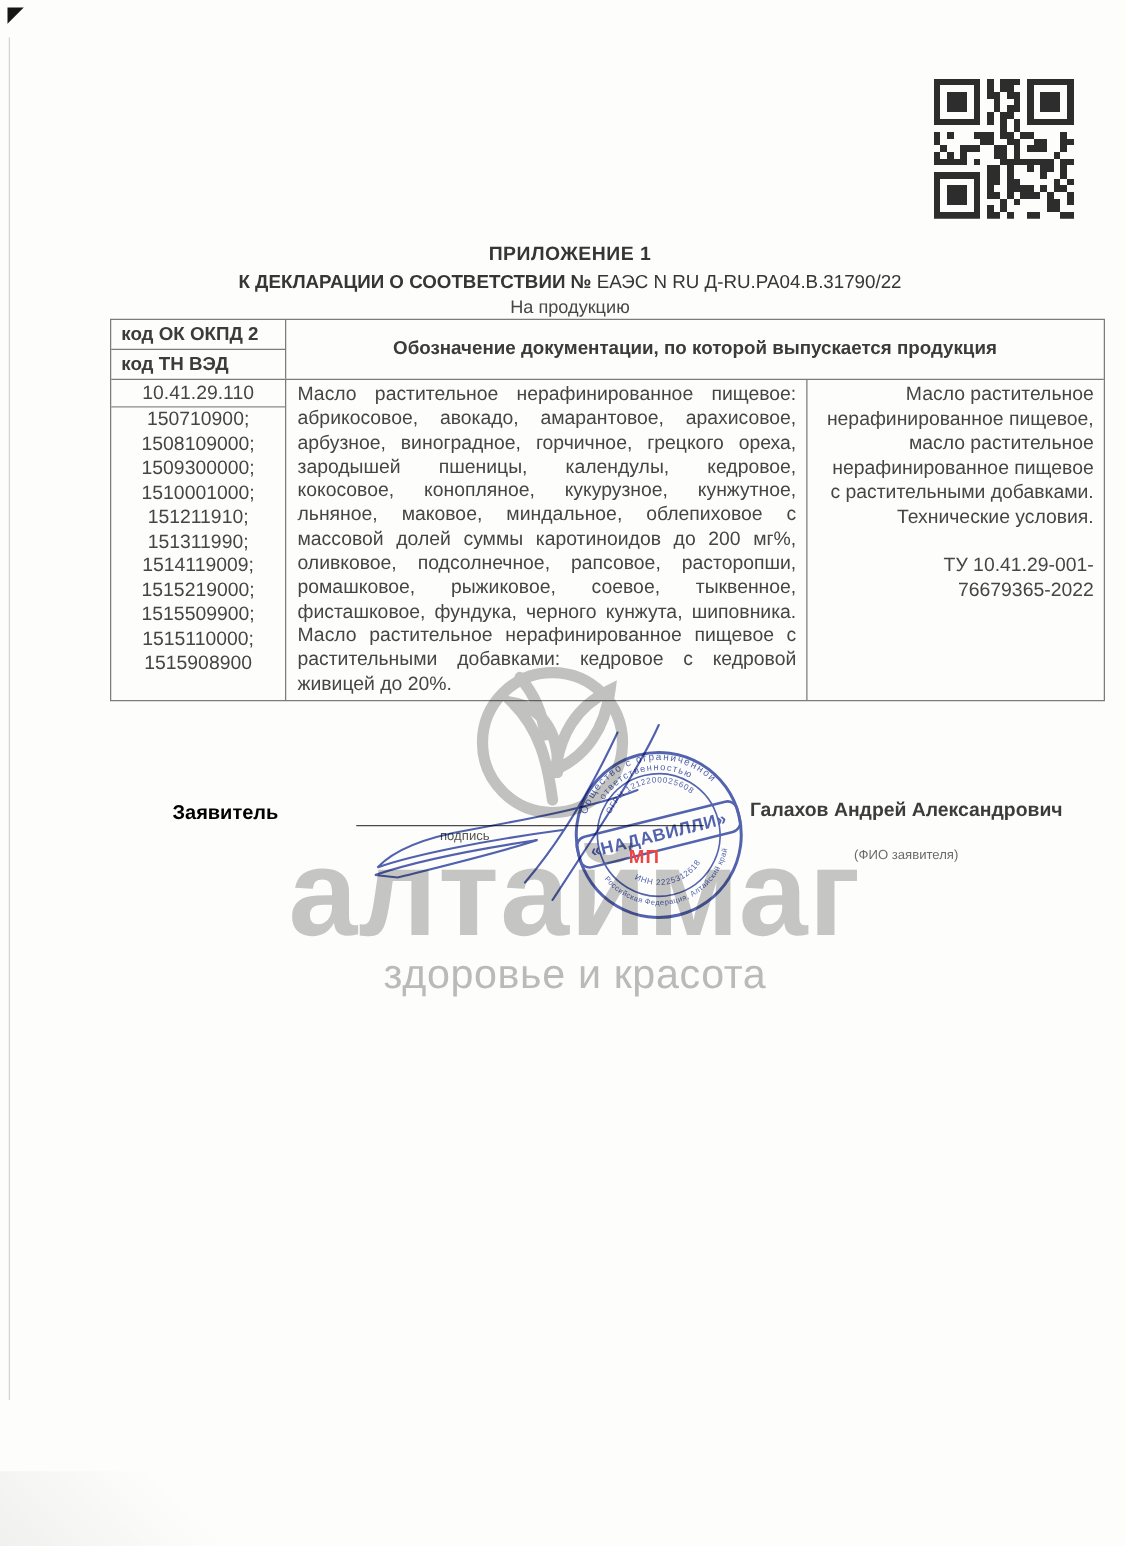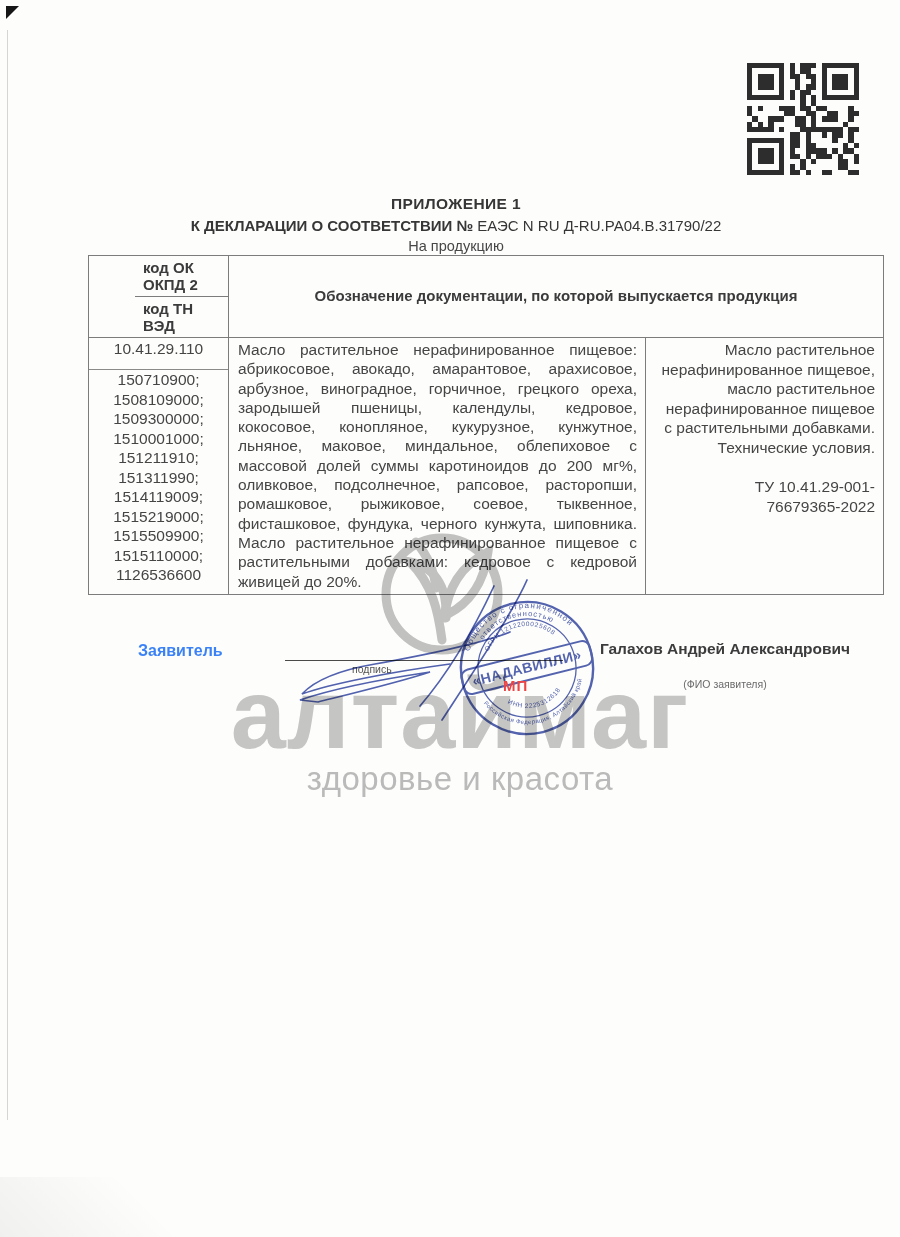--- a/index.html
+++ b/index.html
@@ -27,34 +27,34 @@
 
   
   .doc-table{position:absolute;left:88px;top:255px;width:796px;
     border:1px solid #7c7c7c;box-sizing:border-box;font-size:15.5px;color:#454545;}
   .t-row{display:flex;}
   .t-c1{width:140px;flex:0 0 140px;border-right:1px solid #7c7c7c;box-sizing:border-box;}
   .t-c2{width:417px;flex:0 0 417px;border-right:1px solid #7c7c7c;box-sizing:border-box;}
   .t-c3{flex:1;box-sizing:border-box;}
   .t-head{border-bottom:1px solid #7c7c7c;font-weight:bold;color:#3b3b3b;}
   .t-head .t-c1{padding:0;}
-  .h1a,.h1b{padding:3px 6px 3px 8px;font-size:15px;margin-left:46px;}
+  .h1a,.h1b{padding:3px 6px 3px 8px;font-size:15px;}
   .h1a{border-bottom:1px solid #7c7c7c;}
   .t-head .t-c2,.t-head .t-c3{display:flex;align-items:center;justify-content:center;
     text-align:center;padding:2px 8px;line-height:1.22;font-size:15px;}
   .t-body{min-height:256px;}
   .t-body .t-c1{text-align:center;}
-  .okpd-code{padding:2px 0 11px;border-bottom:1px solid #8a8a8a;}
+  .okpd-code{padding:2px 0 1px;border-bottom:1px solid #8a8a8a;}
   .code-list div{line-height:19.5px;}
   .t-body .t-c2{padding:2px 8px 2px 9px;line-height:19.3px;text-align:justify;}
   .t-body .t-c3{padding:2px 8px 2px 10px;line-height:19.5px;text-align:right;}
   .tu-line{margin-top:20px;margin-left:27px;}
 
   
-  .applicant-label{position:absolute;left:138px;top:642px;font-size:16px;font-weight:bold;color:#3b82f6;text-align:right;}
+  .applicant-label{position:absolute;left:138px;top:642px;font-size:16px;font-weight:bold;color:#000000;text-align:right;}
   .sig-line{position:absolute;left:285px;top:660px;width:278px;height:1px;background:#4a4a4a;}
   .sig-caption{position:absolute;left:352px;top:663px;font-size:10.5px;color:#555;}
   .sig-squiggle{position:absolute;left:280px;top:572px;width:300px;height:165px;
     mix-blend-mode:multiply;}
   .applicant-name{position:absolute;left:580px;top:640px;width:290px;text-align:center;}
   .name-main{font-size:15.5px;font-weight:bold;color:#3c3c3c;}
   .name-caption{font-size:10.5px;color:#6a6a6a;margin-top:20px;}
 
   
   .stamp{position:absolute;left:447px;top:588px;width:160px;height:160px;
@@ -335,21 +335,21 @@
           <div>150710900;</div>
           <div>1508109000;</div>
           <div>1509300000;</div>
           <div>1510001000;</div>
           <div>151211910;</div>
           <div>151311990;</div>
           <div>1514119009;</div>
           <div>1515219000;</div>
           <div>1515509900;</div>
           <div>1515110000;</div>
-          <div>1126536600</div>
+          <div>1515908900</div>
         </div>
     </div>
     <div class="t-c2">Масло растительное нерафинированное пищевое: абрикосовое, авокадо, амарантовое, арахисовое, арбузное, виноградное, горчичное, грецкого ореха, зародышей пшеницы, календулы, кедровое, кокосовое, конопляное, кукурузное, кунжутное, льняное, маковое, миндальное, облепиховое с массовой долей суммы каротиноидов до 200 мг%, оливковое,  подсолнечное, рапсовое, расторопши, ромашковое, рыжиковое, соевое, тыквенное, фисташковое, фундука,  черного кунжута, шиповника. Масло растительное нерафинированное пищевое с растительными добавками: кедровое с кедровой живицей до 20%.</div>
     <div class="t-c3">
       <div>Масло растительное нерафинированное пищевое, масло растительное нерафинированное пищевое с растительными добавками. Технические условия.</div>
       <div class="tu-line">ТУ 10.41.29-001-76679365-2022</div>
     </div>
   </div>
 </div>
 

